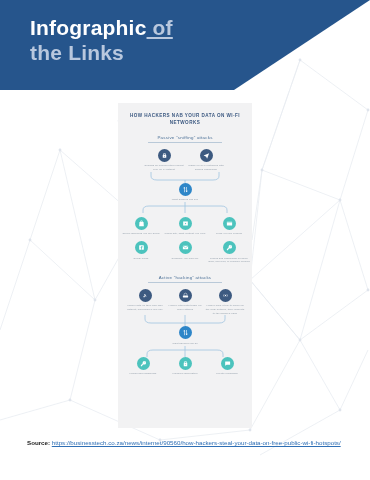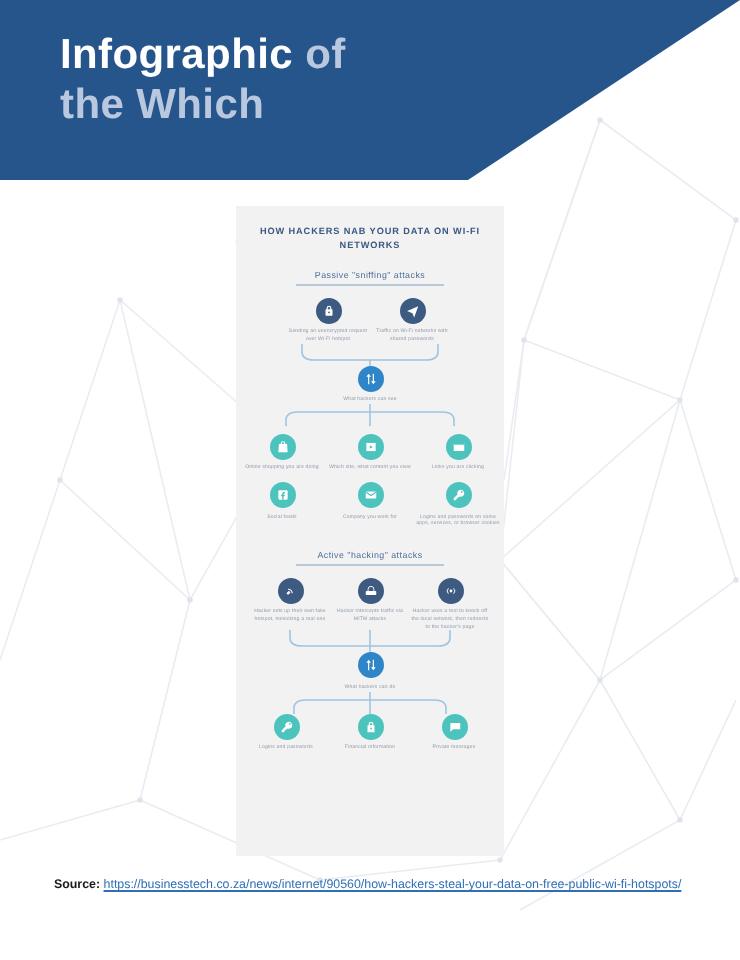--- a/index.html
+++ b/index.html
@@ -14,21 +14,21 @@
   .banner{
     position:absolute;top:0;left:0;width:370px;height:88px;z-index:2;
   }
   .banner svg{position:absolute;top:0;left:0;}
   .banner-text{
     position:absolute;left:30px;top:16px;
     line-height:1.18;
     letter-spacing:.2px;
   }
   .banner-line1{font-size:21px;font-weight:bold;color:#ffffff;}
-  .banner-line1 .soft{color:#b9c8de;font-weight:bold;}
+  .banner-line1 .soft{color:#b9c8de;font-weight:bold;text-decoration:underline;}
   .banner-line2{font-size:21px;font-weight:bold;color:#b9c8de;}
 
   
   .info-card{
     position:absolute;left:118px;top:103px;width:134px;height:325px;
     background:#f2f2f3;z-index:3;overflow:hidden;
   }
   .ig-title{
     margin:9px 6px 0 6px;text-align:center;
     font-size:4.6px;letter-spacing:.45px;color:#3b5880;line-height:1.6;
@@ -114,21 +114,21 @@
 </svg>
 
 <div class="banner">
   <svg width="370" height="90" viewBox="0 0 370 90">
     <polygon points="0,0 370,0 234,90 0,90" fill="#26558c"></polygon>
   </svg>
   <div class="banner-text">
     <div class="banner-line1">
       <span>Infographic</span><span class="soft"> of</span>
     </div>
-    <div class="banner-line2">the Which</div>
+    <div class="banner-line2">the Links</div>
   </div>
 </div>
 
 <div class="info-card">
 
   <div class="ig-title">HOW HACKERS NAB YOUR DATA ON WI-FI NETWORKS</div>
 
   <div class="ig-section">Passive "sniffing" attacks</div>
 
   <div class="row" style="margin-top:6px;">

